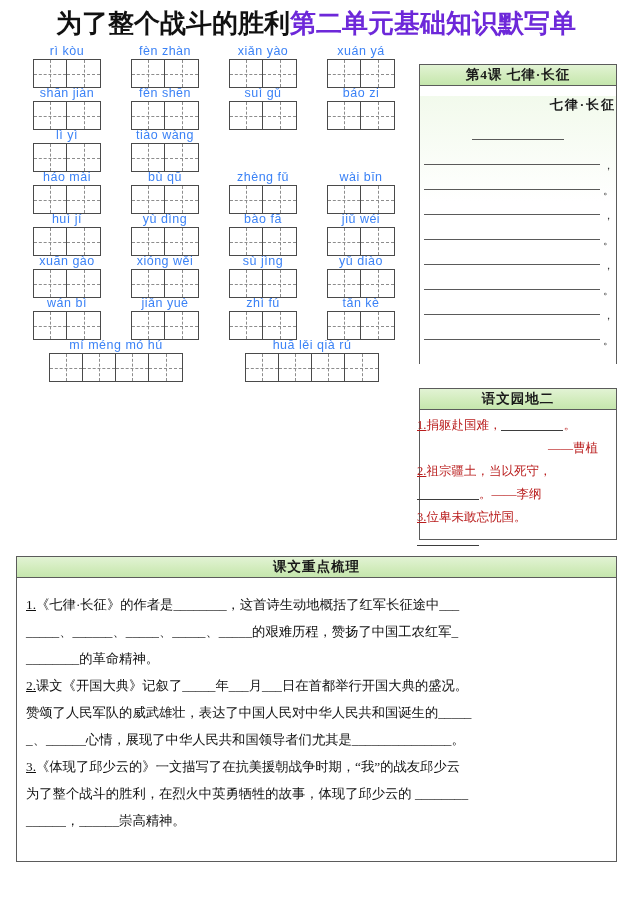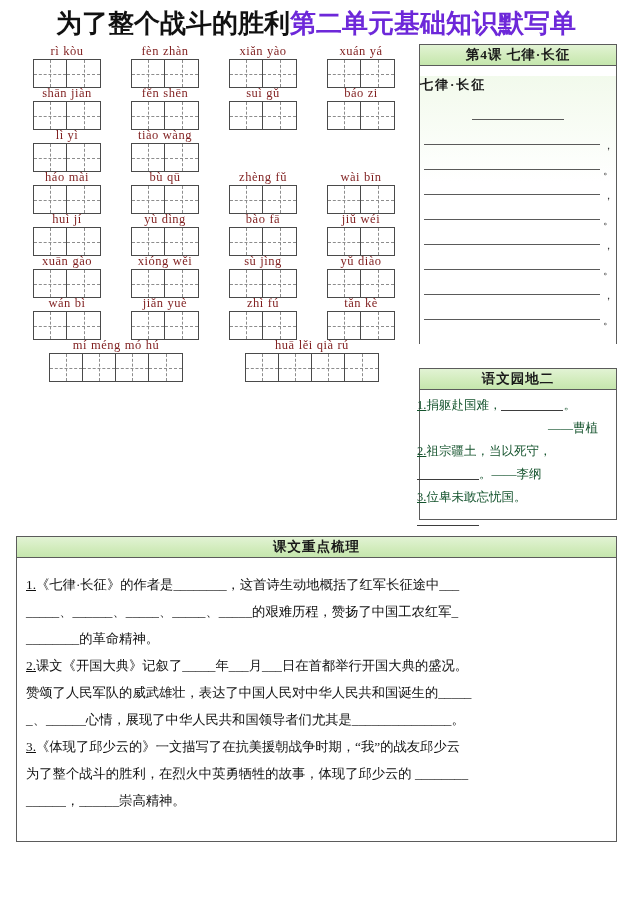--- a/index.html
+++ b/index.html
@@ -26,22 +26,22 @@
 
   
   .left-col {
     position: absolute; left: 18px; top: 44px;
     width: 392px;
   }
   .py-row { display: flex; height: 42px; }
   .py-cell { width: 98px; display: flex; flex-direction: column; align-items: center; }
   .py-cell.wide { width: 196px; }
   .py-text {
-    font-size: 12.5px; line-height: 14px; color: #7f1d1d;
-    font-family: Liberation Serif, serif;
+    font-size: 12.5px; line-height: 14px; color: #3b82f6;
+    font-family: Liberation Sans, sans-serif;
     letter-spacing: 0.5px; white-space: nowrap;
   }
   .py-text span { padding: 0 2px; }
   .grid {
     display: flex; margin-top: 1px;
     border: 1.4px solid #4a4a4a;
     background: #fff;
   }
   .gcell {
     width: 33px; height: 27px;
@@ -55,54 +55,54 @@
   .gcell::before { 
     left: 50%; top: 0; bottom: 0; width: 0;
     border-left: 1px dashed #8d8d8d;
   }
   .gcell::after { 
     top: 50%; left: 0; right: 0; height: 0;
     border-top: 1px dashed #8d8d8d;
   }
 
   
-  .panel { position: absolute; border: 1.4px solid #5b5b5b; background: #fff; }
+  .panel { position: absolute; border: 1.4px solid #5b5b5b; background: #fff; margin-top: 20px; }
   .panel-head {
     height: 21px; line-height: 20px; text-align: center;
     font-size: 13.5px; font-weight: bold; color: #1a1a1a;
     background: linear-gradient(to bottom, #e2f3d4 0%, #d2ecbd 55%, #c5e6ad 100%);
     border-bottom: 1.4px solid #5b5b5b;
     letter-spacing: 1px;
   }
 
   
   #lesson-panel { left: 419px; top: 44px; width: 198px; height: 300px; }
   .poem-body { padding: 0; height: calc(100% - 21px); position: relative;
     background: linear-gradient(to bottom, #f2faec 0%, #ffffff 38%); }
   .poem-title {
-    text-align: left; font-size: 13px; font-weight: bold;
+    text-align: right; font-size: 13px; font-weight: bold;
     color: #1a1a1a; margin-top: 10px; letter-spacing: 2px;
   }
   .poem-lines { margin-top: 8px; }
   .pline {
     height: 25px; position: relative;
   }
   .pline .rule {
     position: absolute; left: 4px; right: 16px; bottom: 7px;
     border-bottom: 1.1px solid #5a5a5a;
   }
   .pline.short .rule { left: 52px; right: 52px; }
   .pline .punc {
     position: absolute; right: 2px; bottom: 1px;
     font-size: 11px; color: #3a3a3a; line-height: 12px;
   }
 
   
   #garden-panel { left: 419px; top: 368px; width: 198px; height: 152px; }
-  .garden-body { padding: 4px 2px 2px 0px; font-size: 12.5px; line-height: 23px; color:#14532d; }
+  .garden-body { padding: 4px 2px 2px 0px; font-size: 12.5px; line-height: 23px; color:#b91c1c; }
   .g-item { white-space: nowrap; margin-left: -3px; }
   .g-num { text-decoration: underline; }
   .blank-u { display: inline-block; border-bottom: 1.2px solid #3d3d3d; vertical-align: -2px; }
   .g-attr { display: block; text-align: right; padding-right: 16px; white-space: nowrap; }
 
   
   #summary-panel { left: 16px; top: 536px; width: 601px; height: 306px; }
   .sum-body { padding: 13px 9px 0 9px; font-size: 13.3px; line-height: 27px; color: #111; }
   .s-item { text-indent: 0; }
   .s-num { text-decoration: underline; }

